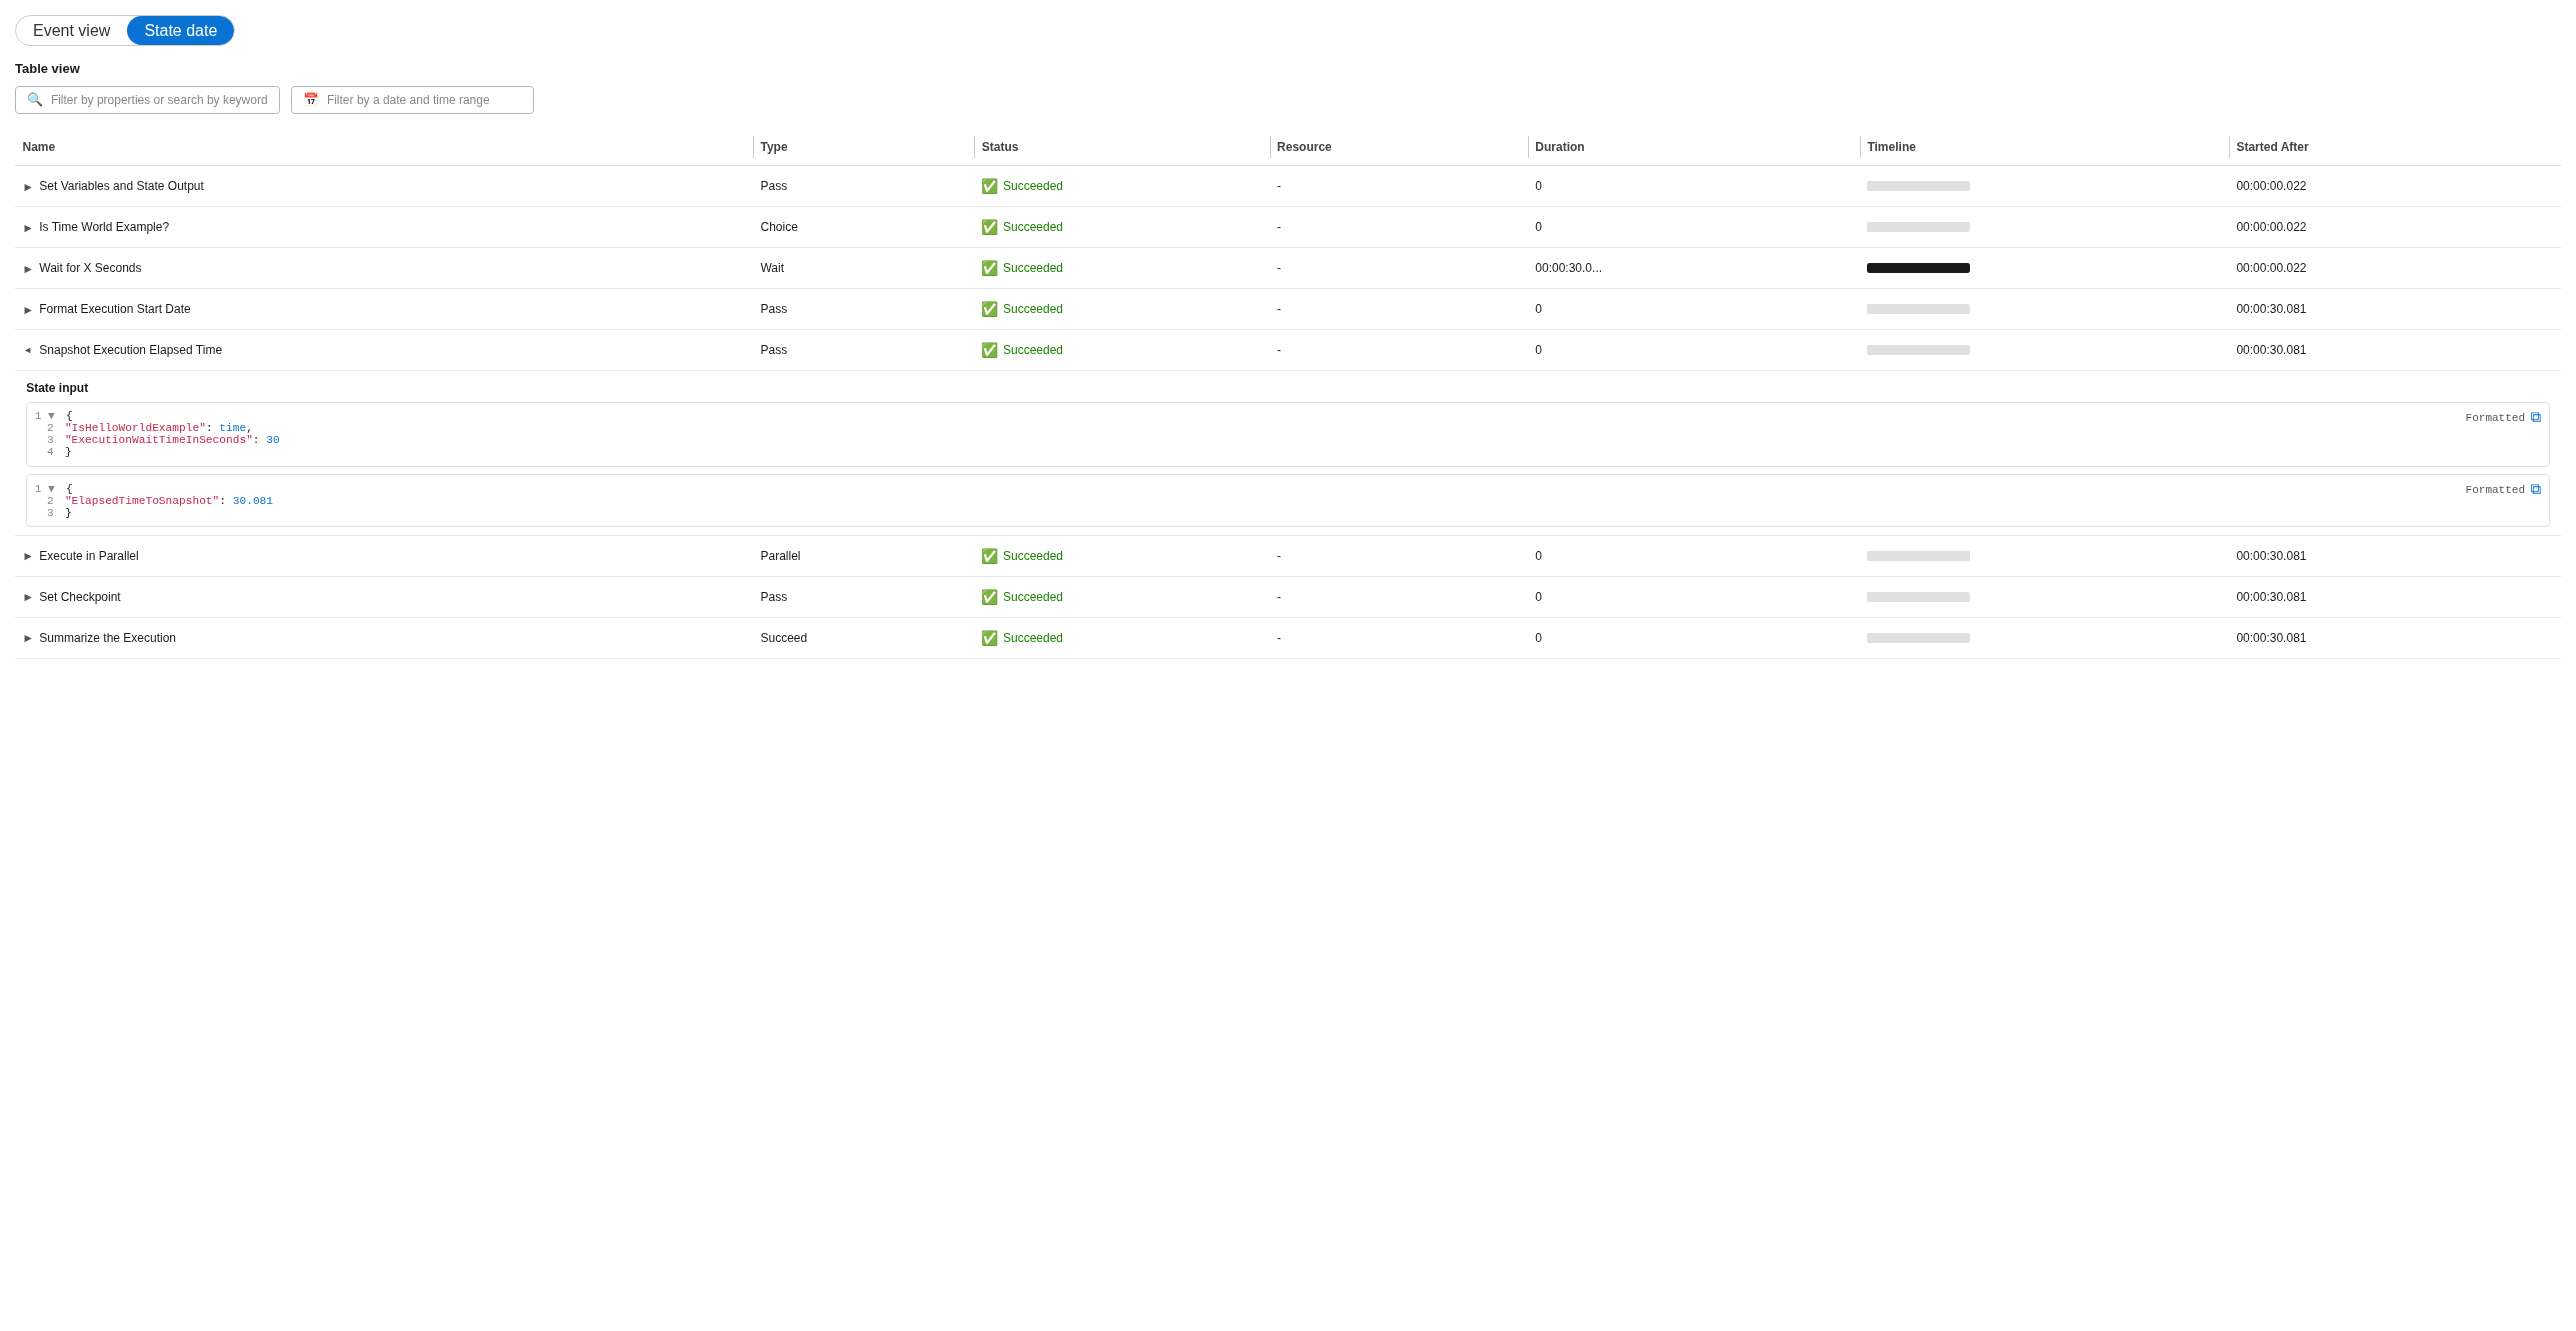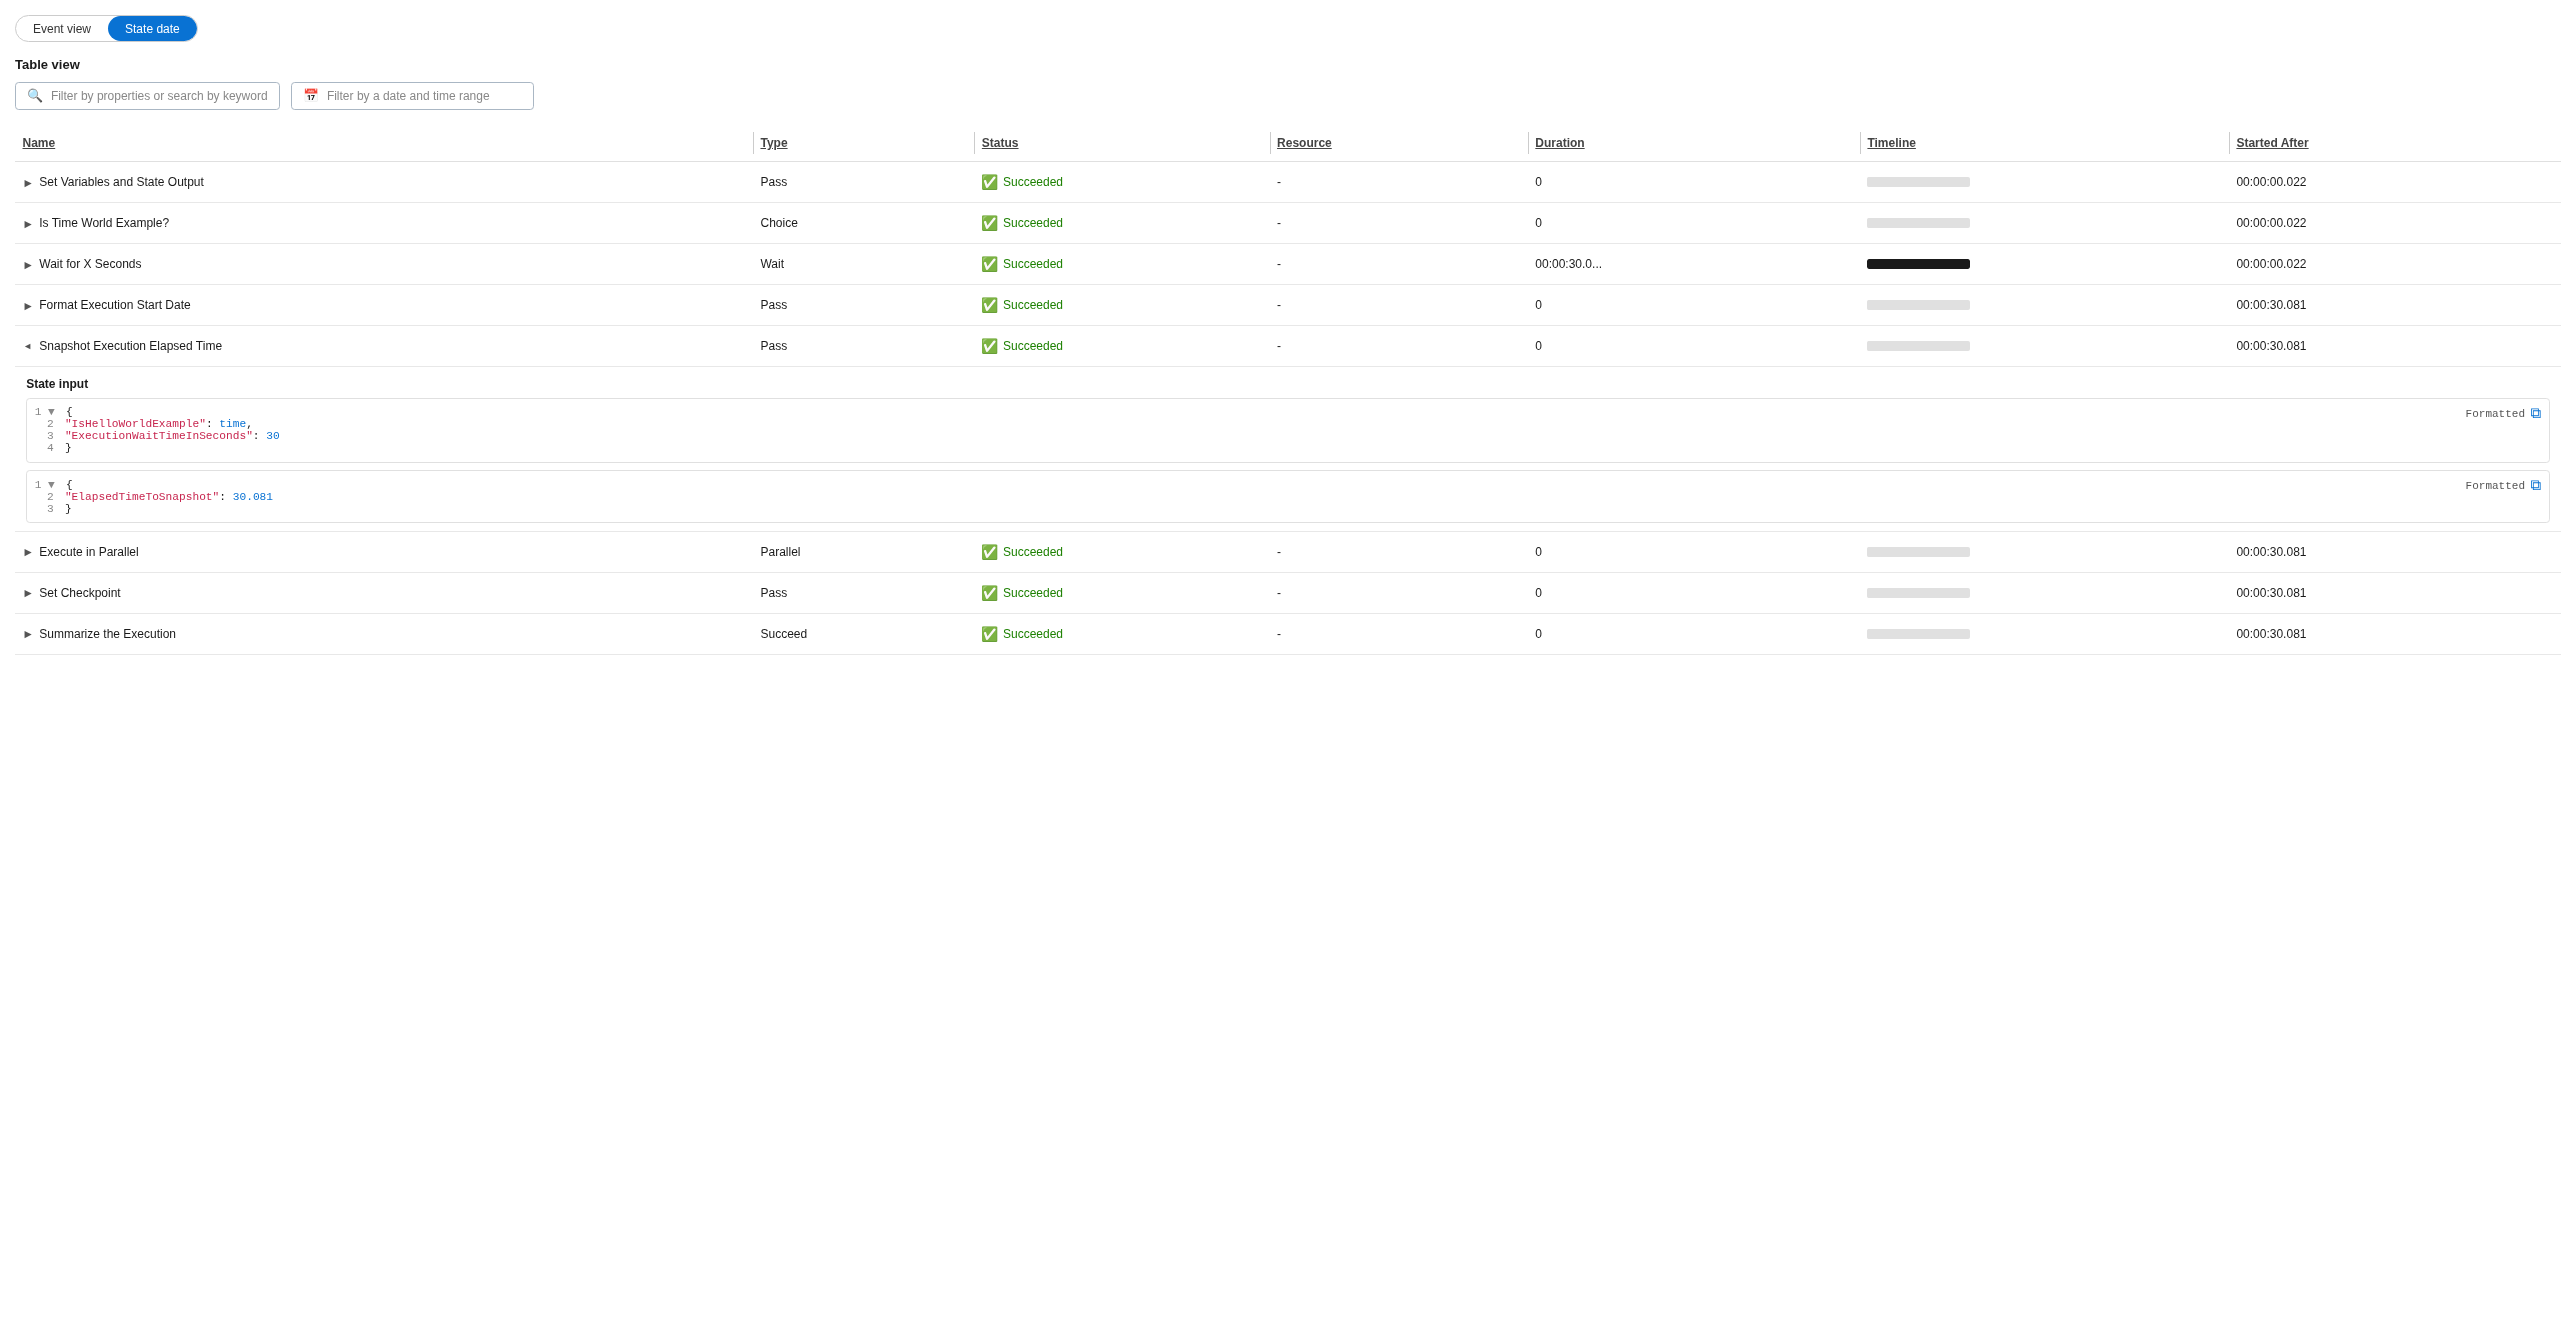--- a/index.html
+++ b/index.html
@@ -16,21 +16,21 @@
       align-items: center;
       gap: 0;
       margin-bottom: 15px;
       border: 0.9px solid #ccc;
       border-radius: 19px;
       overflow: hidden;
       width: fit-content;
     }
     .view-btn {
       padding: 5.6px 17px;
-      font-size: 12px;
+      font-size: 16px;
       cursor: pointer;
       border: none;
       background: transparent;
       color: #333;
     }
     .view-btn.active {
       background: #0972d3;
       color: #fff;
       border-radius: 19px;
     }
@@ -72,21 +72,20 @@
       padding: 7.5px 0;
       color: #444;
       font-weight: 600;
       font-size: 12px;
     }
     .table-header .col {
       padding: 3.7px 7.5px;
       display: flex;
       gap: 5.6px;
       position: relative;
-      text-decoration: underline;
     }
     .col-divider {
       position: absolute;
       left: 0;
       top: 0;
       bottom: 0;
       width: 0.9px;
       background: #ccc;
     }
 

